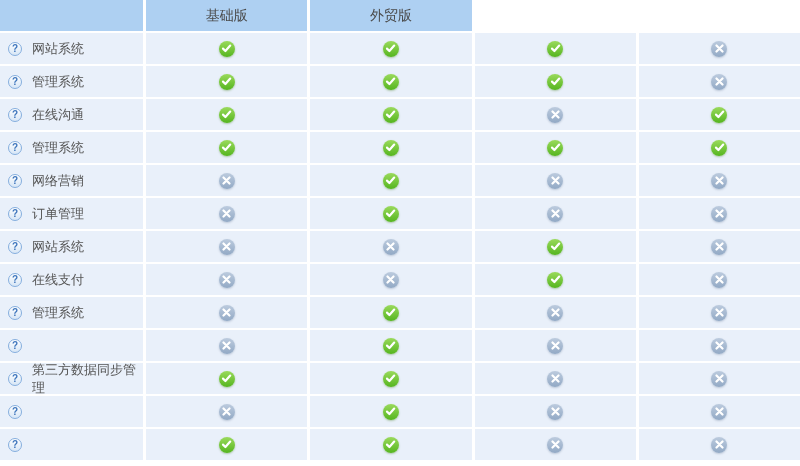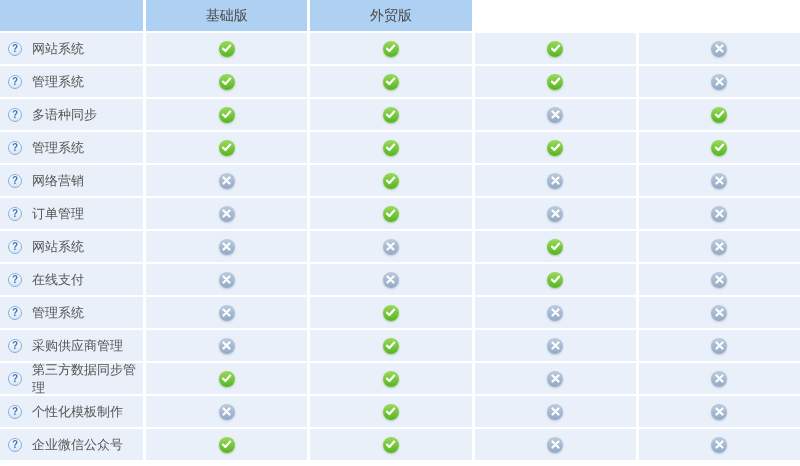--- a/index.html
+++ b/index.html
@@ -163,21 +163,21 @@
             <span class="mark cross">
               <svg width="9" height="9" viewBox="0 0 9 9">
                 <path d="M1.5 1.5 L7.5 7.5 M7.5 1.5 L1.5 7.5" fill="none" stroke="#ffffff" stroke-width="2.2" stroke-linecap="round"></path>
               </svg>
             </span>
           </div>
         </div>
         <div class="grid-row">
           <div class="cell body-cell label-cell">
             <span class="q-icon">?</span>
-            <span>多语种同步</span>
+            <span>在线沟通</span>
           </div>
           <div class="cell body-cell">
             <span class="mark check">
               <svg width="11" height="11" viewBox="0 0 11 11">
                 <path d="M2 5.6 L4.4 8 L9.2 2.6" fill="none" stroke="#ffffff" stroke-width="2.2" stroke-linecap="round" stroke-linejoin="round"></path>
               </svg>
             </span>
           </div>
           <div class="cell body-cell">
             <span class="mark check">
@@ -401,21 +401,20 @@
             <span class="mark cross">
               <svg width="9" height="9" viewBox="0 0 9 9">
                 <path d="M1.5 1.5 L7.5 7.5 M7.5 1.5 L1.5 7.5" fill="none" stroke="#ffffff" stroke-width="2.2" stroke-linecap="round"></path>
               </svg>
             </span>
           </div>
         </div>
         <div class="grid-row">
           <div class="cell body-cell label-cell">
             <span class="q-icon">?</span>
-            <span>采购供应商管理</span>
           </div>
           <div class="cell body-cell">
             <span class="mark cross">
               <svg width="9" height="9" viewBox="0 0 9 9">
                 <path d="M1.5 1.5 L7.5 7.5 M7.5 1.5 L1.5 7.5" fill="none" stroke="#ffffff" stroke-width="2.2" stroke-linecap="round"></path>
               </svg>
             </span>
           </div>
           <div class="cell body-cell">
             <span class="mark check">
@@ -469,55 +468,53 @@
             <span class="mark cross">
               <svg width="9" height="9" viewBox="0 0 9 9">
                 <path d="M1.5 1.5 L7.5 7.5 M7.5 1.5 L1.5 7.5" fill="none" stroke="#ffffff" stroke-width="2.2" stroke-linecap="round"></path>
               </svg>
             </span>
           </div>
         </div>
         <div class="grid-row">
           <div class="cell body-cell label-cell">
             <span class="q-icon">?</span>
-            <span>个性化模板制作</span>
-          </div>
-          <div class="cell body-cell">
-            <span class="mark cross">
-              <svg width="9" height="9" viewBox="0 0 9 9">
-                <path d="M1.5 1.5 L7.5 7.5 M7.5 1.5 L1.5 7.5" fill="none" stroke="#ffffff" stroke-width="2.2" stroke-linecap="round"></path>
-              </svg>
-            </span>
-          </div>
-          <div class="cell body-cell">
-            <span class="mark check">
-              <svg width="11" height="11" viewBox="0 0 11 11">
-                <path d="M2 5.6 L4.4 8 L9.2 2.6" fill="none" stroke="#ffffff" stroke-width="2.2" stroke-linecap="round" stroke-linejoin="round"></path>
-              </svg>
-            </span>
-          </div>
-          <div class="cell body-cell">
-            <span class="mark cross">
-              <svg width="9" height="9" viewBox="0 0 9 9">
-                <path d="M1.5 1.5 L7.5 7.5 M7.5 1.5 L1.5 7.5" fill="none" stroke="#ffffff" stroke-width="2.2" stroke-linecap="round"></path>
-              </svg>
-            </span>
-          </div>
-          <div class="cell body-cell">
-            <span class="mark cross">
-              <svg width="9" height="9" viewBox="0 0 9 9">
-                <path d="M1.5 1.5 L7.5 7.5 M7.5 1.5 L1.5 7.5" fill="none" stroke="#ffffff" stroke-width="2.2" stroke-linecap="round"></path>
-              </svg>
-            </span>
-          </div>
-        </div>
-        <div class="grid-row">
-          <div class="cell body-cell label-cell">
-            <span class="q-icon">?</span>
-            <span>企业微信公众号</span>
+          </div>
+          <div class="cell body-cell">
+            <span class="mark cross">
+              <svg width="9" height="9" viewBox="0 0 9 9">
+                <path d="M1.5 1.5 L7.5 7.5 M7.5 1.5 L1.5 7.5" fill="none" stroke="#ffffff" stroke-width="2.2" stroke-linecap="round"></path>
+              </svg>
+            </span>
+          </div>
+          <div class="cell body-cell">
+            <span class="mark check">
+              <svg width="11" height="11" viewBox="0 0 11 11">
+                <path d="M2 5.6 L4.4 8 L9.2 2.6" fill="none" stroke="#ffffff" stroke-width="2.2" stroke-linecap="round" stroke-linejoin="round"></path>
+              </svg>
+            </span>
+          </div>
+          <div class="cell body-cell">
+            <span class="mark cross">
+              <svg width="9" height="9" viewBox="0 0 9 9">
+                <path d="M1.5 1.5 L7.5 7.5 M7.5 1.5 L1.5 7.5" fill="none" stroke="#ffffff" stroke-width="2.2" stroke-linecap="round"></path>
+              </svg>
+            </span>
+          </div>
+          <div class="cell body-cell">
+            <span class="mark cross">
+              <svg width="9" height="9" viewBox="0 0 9 9">
+                <path d="M1.5 1.5 L7.5 7.5 M7.5 1.5 L1.5 7.5" fill="none" stroke="#ffffff" stroke-width="2.2" stroke-linecap="round"></path>
+              </svg>
+            </span>
+          </div>
+        </div>
+        <div class="grid-row">
+          <div class="cell body-cell label-cell">
+            <span class="q-icon">?</span>
           </div>
           <div class="cell body-cell">
             <span class="mark check">
               <svg width="11" height="11" viewBox="0 0 11 11">
                 <path d="M2 5.6 L4.4 8 L9.2 2.6" fill="none" stroke="#ffffff" stroke-width="2.2" stroke-linecap="round" stroke-linejoin="round"></path>
               </svg>
             </span>
           </div>
           <div class="cell body-cell">
             <span class="mark check">

